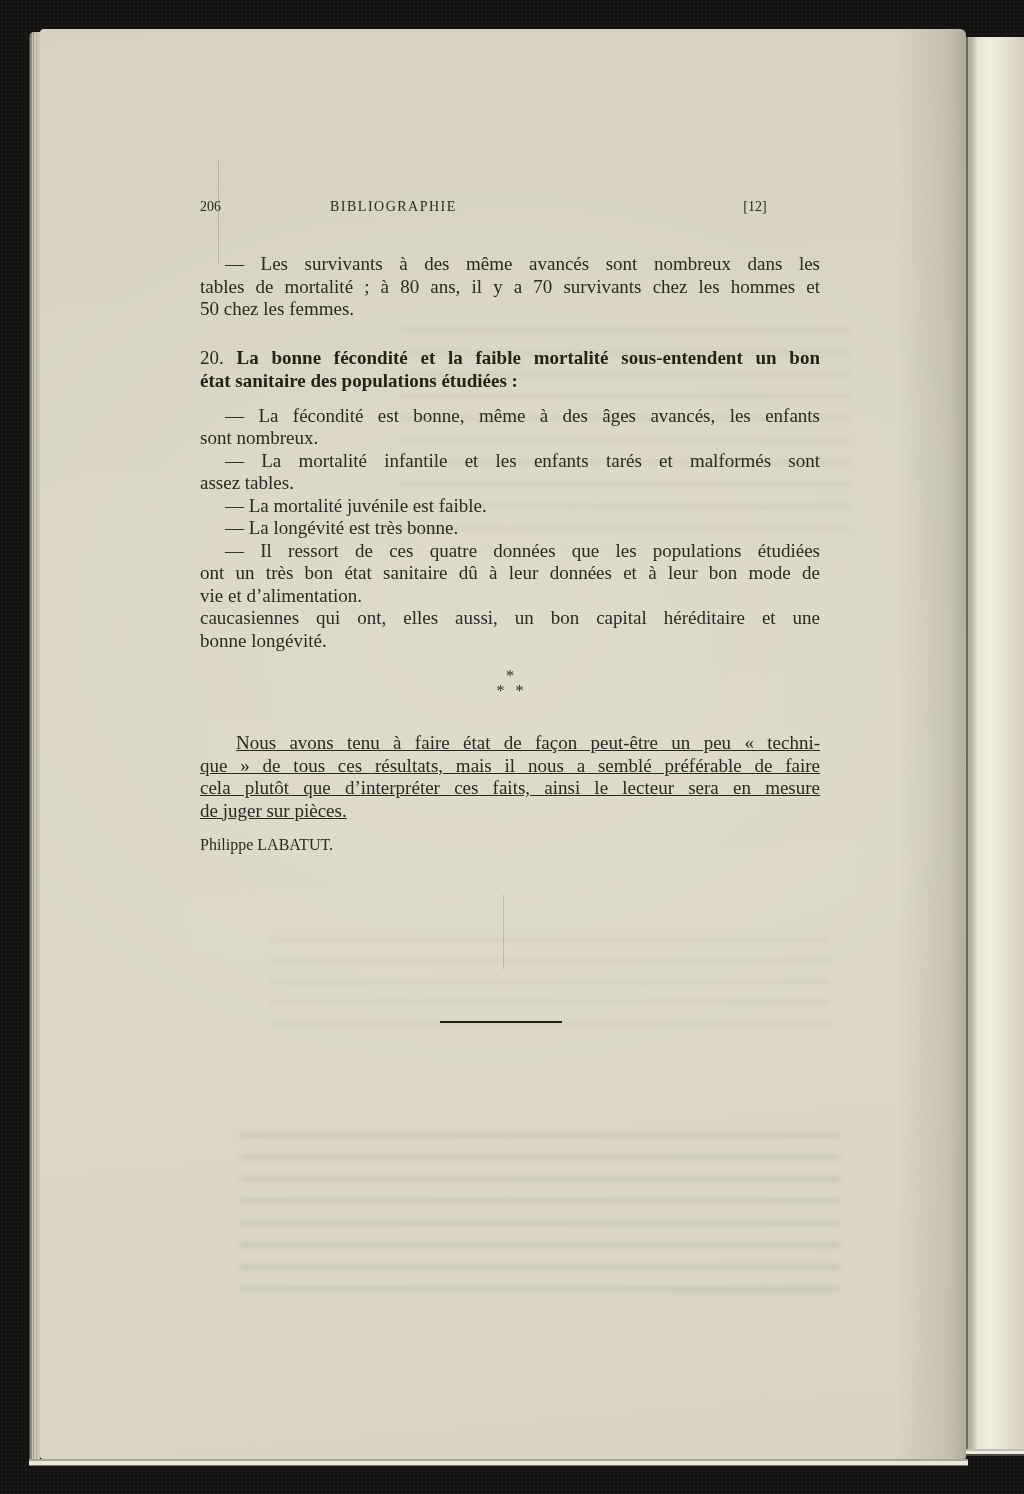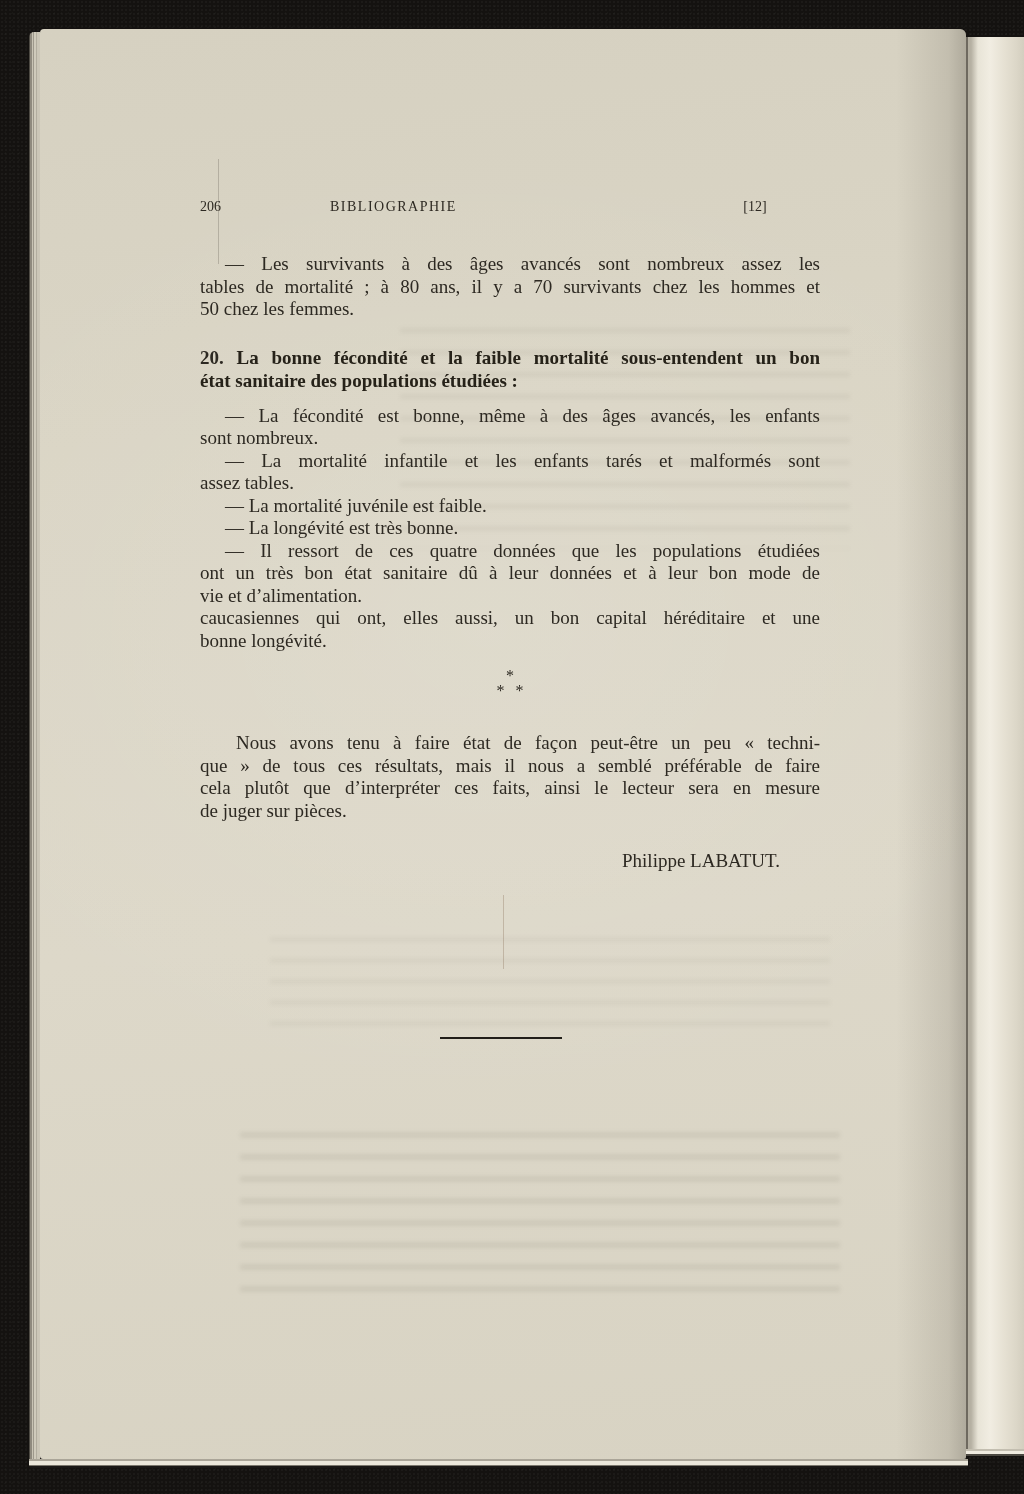--- a/index.html
+++ b/index.html
@@ -79,26 +79,26 @@
   .header-page-number { width:130px; }
   .header-title { flex:1; text-align:left; letter-spacing:1.5px; }
   .header-reference { width:130px; text-align:center; }
 
   .line { text-align:justify; text-align-last:justify; }
   .line.first { padding-left:25px; }
   .line.last { text-align-last:left; }
 
   .intro { margin-top:35px; }
   .section-heading { margin-top:25px; font-weight:bold; line-height:23px; color:#262219; }
-  .section-heading .section-number { font-weight:bold; color:#2d2922;margin-top:12px; }
+  .section-heading .section-number { font-weight:normal; color:#2d2922;margin-top:12px; }
   .bullet-list { margin-top:13px; }
   .asterisk-separator { margin-top:16px; text-align:center; font-size:16px; line-height:15px; word-spacing:7px; }
-  .closing { margin-top:34px; }
+  .closing { margin-top:34px;text-decoration:underline; }
   .closing .line.first { padding-left:36px; }
-  .signature { margin-top:27px; text-align:right; padding-right:40px; font-size:19px; line-height:23px; }
+  .signature { margin-top:11px; padding-right:40px; font-size:16px; line-height:23px; }
   .end-rule { margin-top:165px; margin-left:240px; width:122px; height:2px; background:#211e19; }
 </style>
 </head>
 <body>
 
 <div class="page">
   <div class="gutter-shade"></div>
   <div class="show-through st-a"></div>
   <div class="show-through st-b"></div>
   <div class="show-through st-c"></div>
@@ -107,21 +107,21 @@
 
   <div class="content">
 
     <div class="header-row">
       <span class="header-page-number">206</span>
       <span class="header-title">BIBLIOGRAPHIE</span>
       <span class="header-reference">[12]</span>
     </div>
 
     <div class="intro">
-      <div class="line first">— Les survivants à des âges avancés sont nombreux assez les</div>
+      <div class="line first">— Les survivants à des même avancés sont nombreux dans les</div>
       <div class="line">tables de mortalité ; à 80 ans, il y a 70 survivants chez les hommes et</div>
       <div class="line last">50 chez les femmes.</div>
     </div>
 
     <div class="section-heading">
       <div class="line"><span class="section-number">20.</span> <span>La bonne fécondité et la faible mortalité sous-entendent un bon</span></div>
       <div class="line last">état sanitaire des populations étudiées :</div>
     </div>
 
     <div class="bullet-list">

